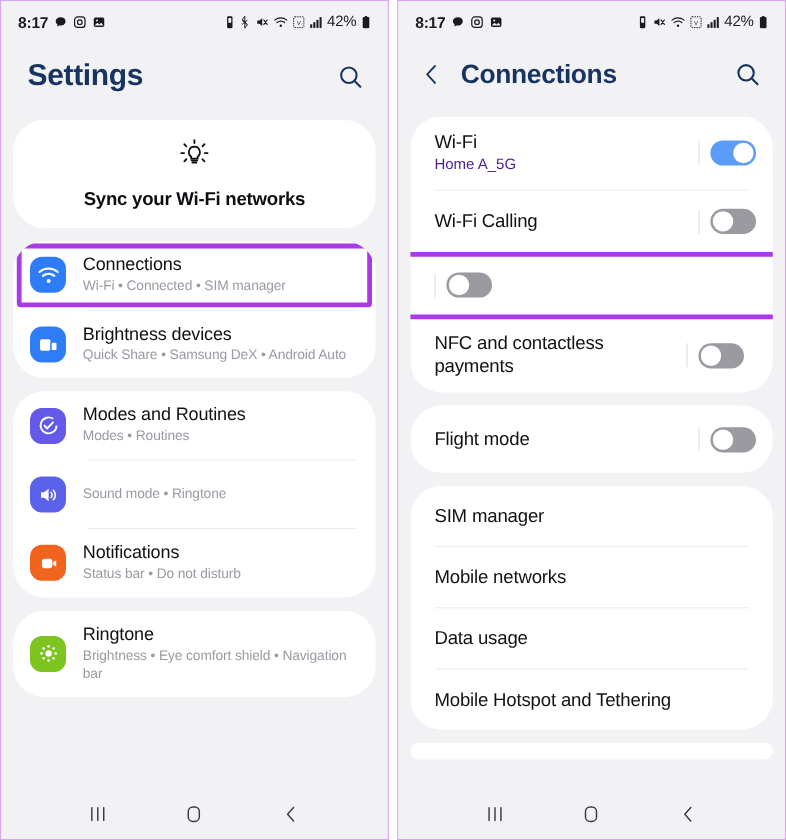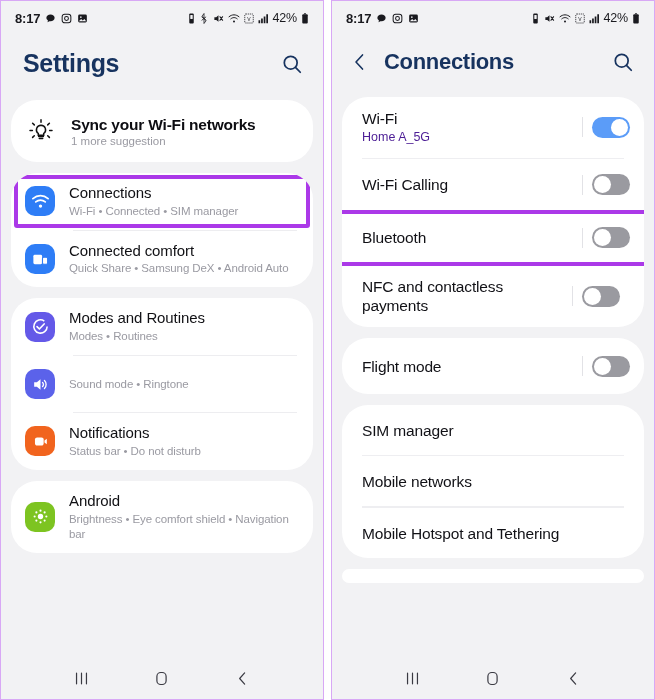--- a/index.html
+++ b/index.html
@@ -97,21 +97,21 @@
     flex: 0 0 30px;
     width: 30px; height: 30px;
     border-radius: 10px;
     display: inline-flex;
     align-items: center;
     justify-content: center;
     color: #fff;
   }
   .sq svg { display: block; }
 
-  .sugg-row { display: flex; align-items: center; padding: 14px 16px 14px 16px; gap: 16px; min-height: 62px; }
+  .sugg-row { display: flex; align-items: center; padding: 14px 16px 14px 16px; gap: 16px; min-height: 62px; flex-direction: column; }
   .bulb { flex: 0 0 28px; width: 28px; height: 28px; display: inline-flex; align-items: center; justify-content: center; color: #111; }
   .sugg-t1 { font-size: 15.5px; font-weight: 700; color: #0d0d12; letter-spacing: -0.2px; }
   .sugg-t2 { font-size: 11.5px; color: #9a9aa2; margin-top: 1px; }
 
   
   .hl { position: absolute; border: 4px solid #ab39e8; border-radius: 3px; pointer-events: none; z-index: 5; }
 
   
   .rrow {
     display: flex;
@@ -255,21 +255,20 @@
         <div class="sugg-row">
           <span class="bulb">
             <svg width="26" height="26" viewBox="0 0 26 26">
               <path d="M13 7.2a4.6 4.6 0 0 0-2.7 8.3v1.7h5.4v-1.7A4.6 4.6 0 0 0 13 7.2z" fill="none" stroke="#111" stroke-width="1.5"></path>
               <path d="M10.6 18.6h4.8M11.3 20.4h3.4" stroke="#111" stroke-width="1.5" stroke-linecap="round"></path>
               <path d="M13 1.8v2.4M4.6 5.2l1.7 1.7M21.4 5.2l-1.7 1.7M2 12.6h2.4M21.6 12.6H24M4.6 19.4l1.7-1.7M21.4 19.4l-1.7-1.7" stroke="#111" stroke-width="1.5" stroke-linecap="round"></path>
             </svg>
           </span>
           <div>
             <div class="sugg-t1">Sync your Wi-Fi networks</div>
-            <div class="sugg-t2">1 more suggestion</div>
           </div>
         </div>
       </div>
 
       <div class="card">
         <div class="row">
           <div class="hl" style="left:3px; right:3px; top:2px; bottom:2px;"></div>
           <span class="sq" style="background:#2e7df6;">
             <svg width="19" height="19" viewBox="0 0 24 22">
                 <path d="M2.4 7.4C5.2 5 8.5 3.7 12 3.7s6.8 1.3 9.6 3.7" stroke="#fff" stroke-width="2.2" fill="none" stroke-linecap="round"></path>
@@ -284,21 +283,21 @@
         </div>
         <div class="sep"></div>
         <div class="row">
           <span class="sq" style="background:#2e7df6;">
             <svg width="19" height="19" viewBox="0 0 24 24">
                 <rect x="3" y="6" width="11" height="12" rx="1.8" fill="#fff"></rect>
                 <rect x="14.5" y="9" width="6.5" height="9" rx="1.6" fill="#fff" stroke="#2e7df6" stroke-width="1.4"></rect>
               </svg>
           </span>
           <div class="txt">
-            <div class="t1">Connected comfort</div>
+            <div class="t1">Brightness devices</div>
             <div class="t2">Quick Share  •  Samsung DeX  •  Android Auto</div>
           </div>
         </div>
       </div>
 
       <div class="card">
         <div class="row">
           <span class="sq" style="background:#6459e8;">
             <svg width="19" height="19" viewBox="0 0 24 24">
                 <path d="M20.4 12a8.4 8.4 0 1 1-3.6-6.9" fill="none" stroke="#fff" stroke-width="2"></path>
@@ -346,21 +345,21 @@
                 <circle cx="12" cy="19.4" r="1.35" fill="#fff"></circle>
                 <circle cx="4.6" cy="12" r="1.35" fill="#fff"></circle>
                 <circle cx="19.4" cy="12" r="1.35" fill="#fff"></circle>
                 <circle cx="6.8" cy="6.8" r="1.35" fill="#fff"></circle>
                 <circle cx="17.2" cy="17.2" r="1.35" fill="#fff"></circle>
                 <circle cx="6.8" cy="17.2" r="1.35" fill="#fff"></circle>
                 <circle cx="17.2" cy="6.8" r="1.35" fill="#fff"></circle>
               </svg>
           </span>
           <div class="txt">
-            <div class="t1">Android</div>
+            <div class="t1">Ringtone</div>
             <div class="t2">Brightness  •  Eye comfort shield  •  Navigation bar</div>
           </div>
         </div>
       </div>
 
     </div>
 
     <div class="navbar">
       <div class="navbtn">
         <svg width="17" height="17" viewBox="0 0 24 24">
@@ -490,23 +489,20 @@
             <div class="tdiv"></div>
             <div class="toggle">
                 <div class="knob"></div>
               </div>
           </div>
         </div>
         <div class="rsep"></div>
 
         <div class="rrow" style="position:relative;">
           <div class="hl" style="left:-10px; right:-10px; top:-2px; bottom:-2px;"></div>
-          <div class="rtxt">
-            <div class="r1">Bluetooth</div>
-          </div>
           <div class="toggle-wrap">
             <div class="tdiv"></div>
             <div class="toggle">
                 <div class="knob"></div>
               </div>
           </div>
         </div>
         <div class="rsep" style="background:transparent;"></div>
 
         <div class="rrow" style="min-height:62px;">
@@ -542,20 +538,25 @@
             <div class="r1">SIM manager</div>
           </div>
         </div>
         <div class="rsep"></div>
         <div class="rrow" style="min-height:50px;">
           <div class="rtxt">
             <div class="r1">Mobile networks</div>
           </div>
         </div>
         <div class="rsep"></div>
+        <div class="rrow" style="min-height:50px;">
+          <div class="rtxt">
+            <div class="r1">Data usage</div>
+          </div>
+        </div>
         <div class="rsep"></div>
         <div class="rrow" style="min-height:50px;">
           <div class="rtxt">
             <div class="r1">Mobile Hotspot and Tethering</div>
           </div>
         </div>
       </div>
 
       <div class="card" style="height:14px;"></div>
     </div>

